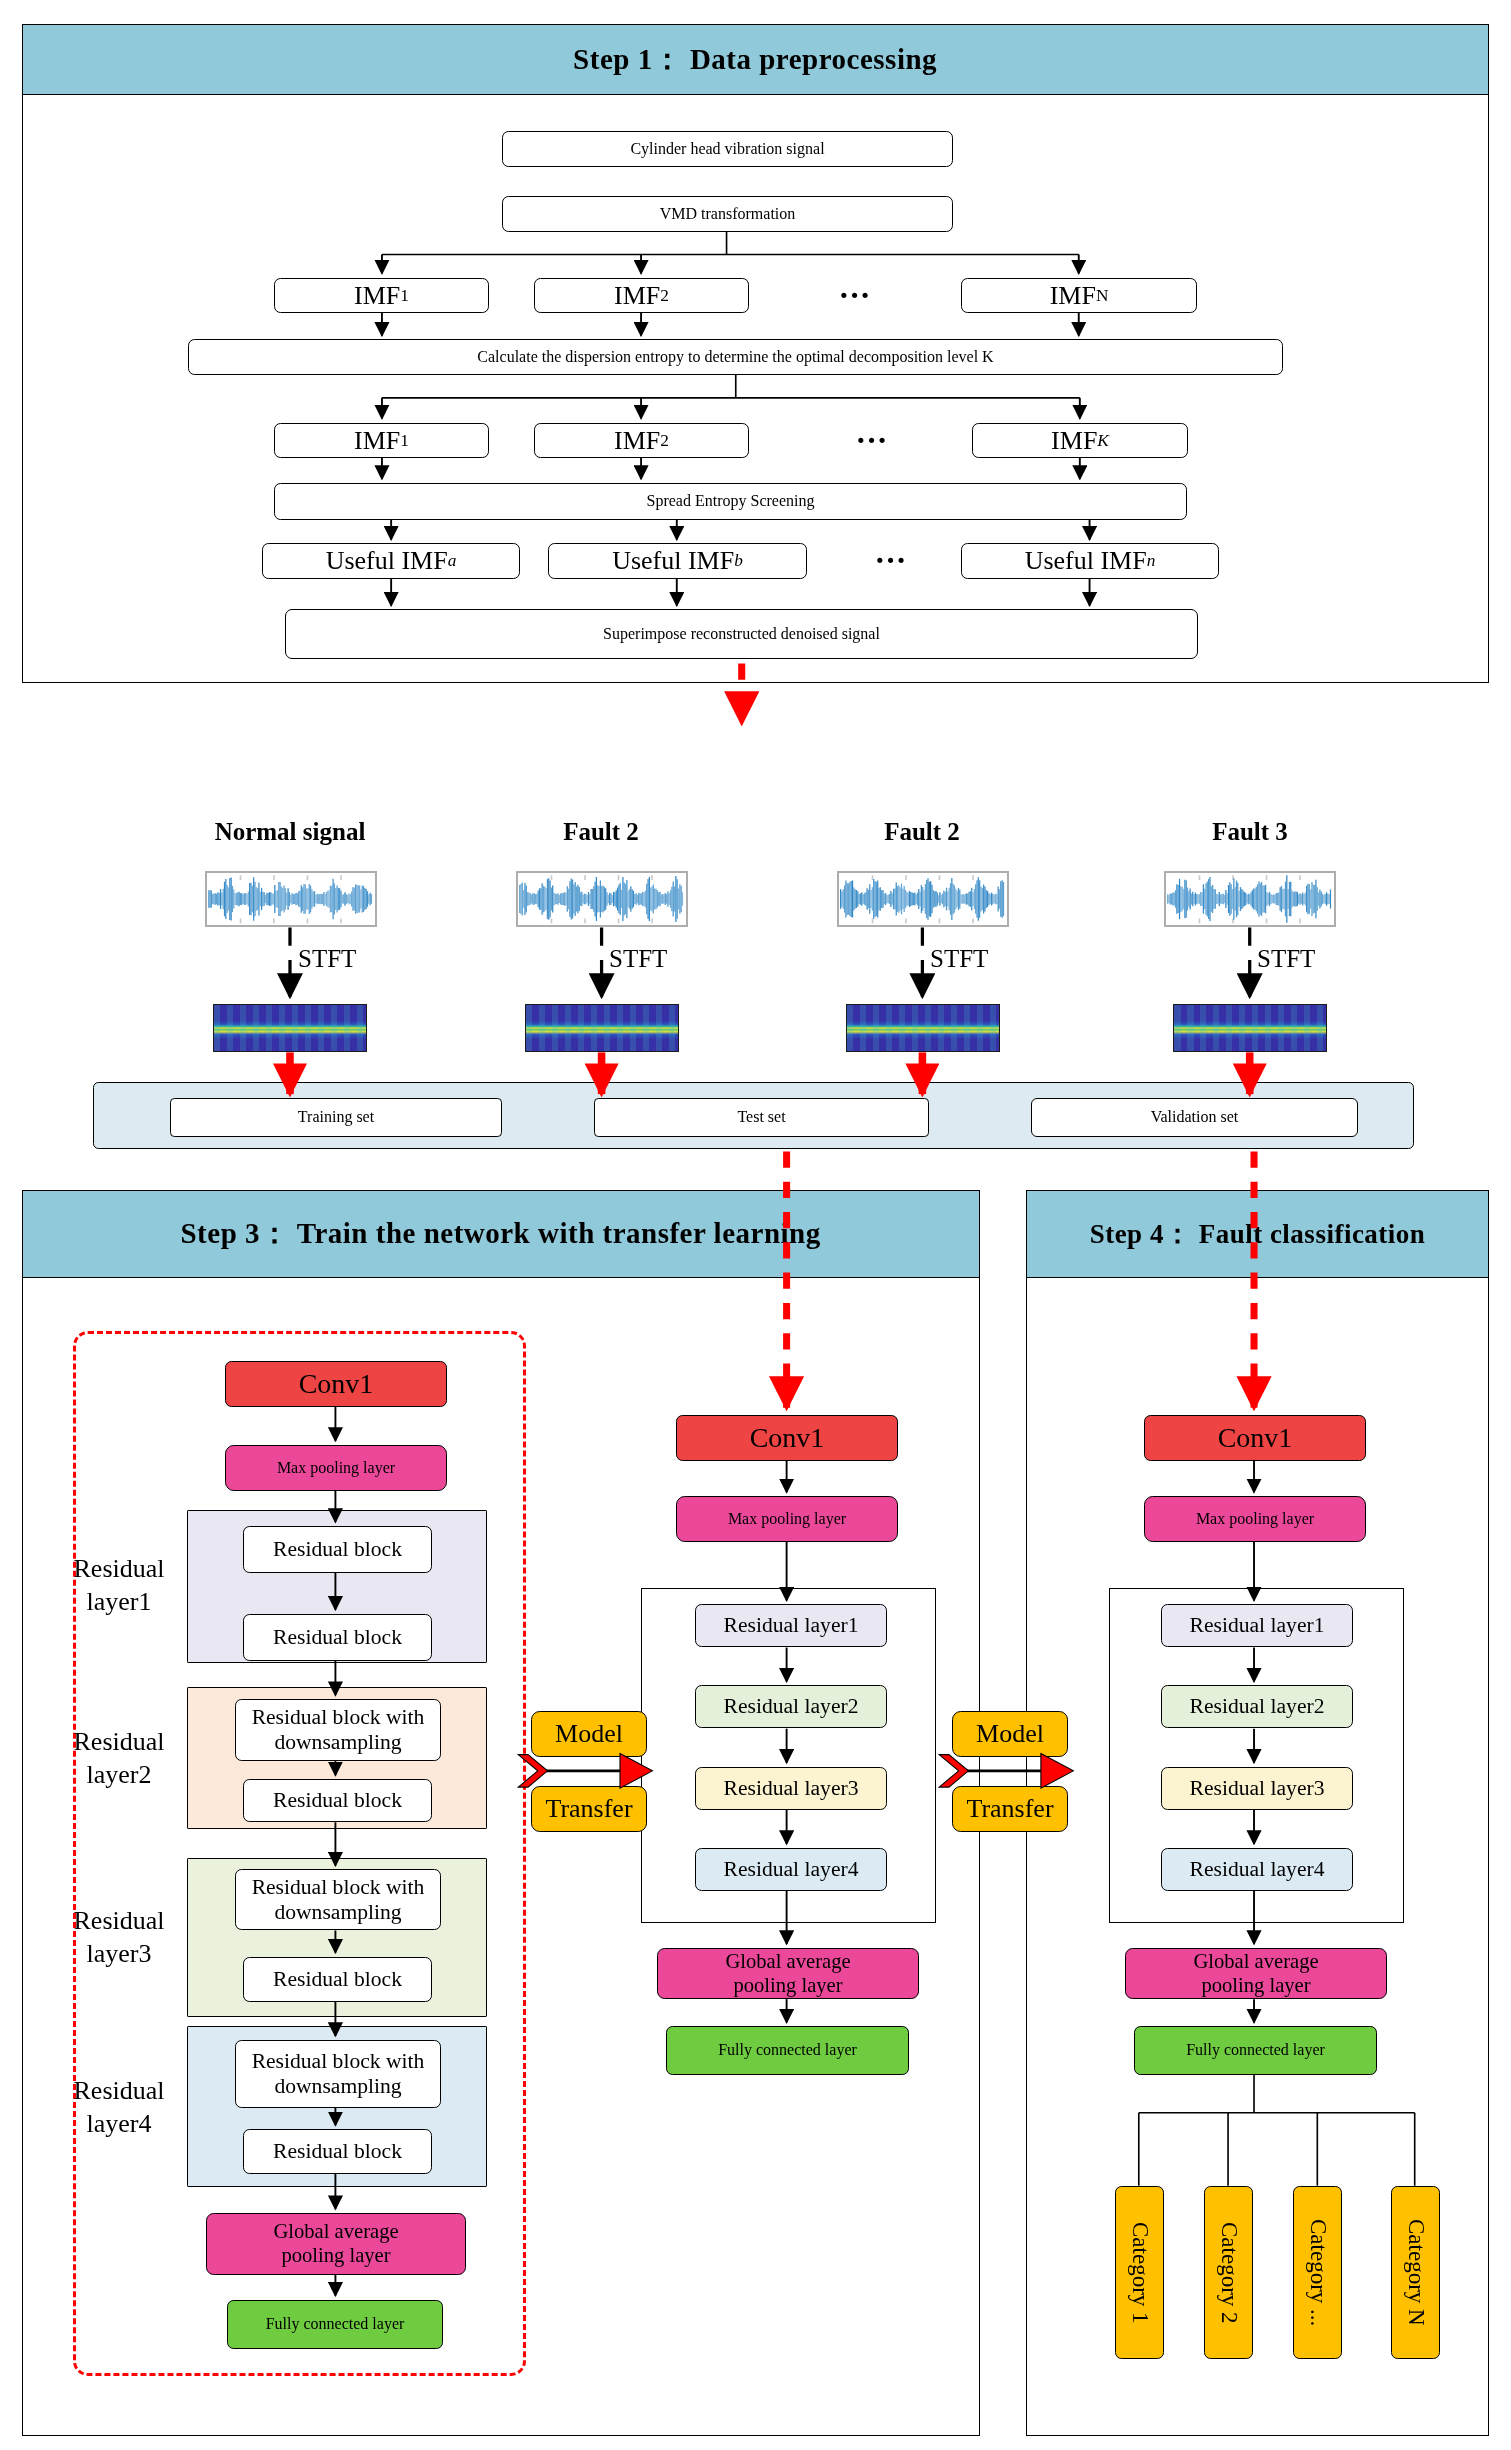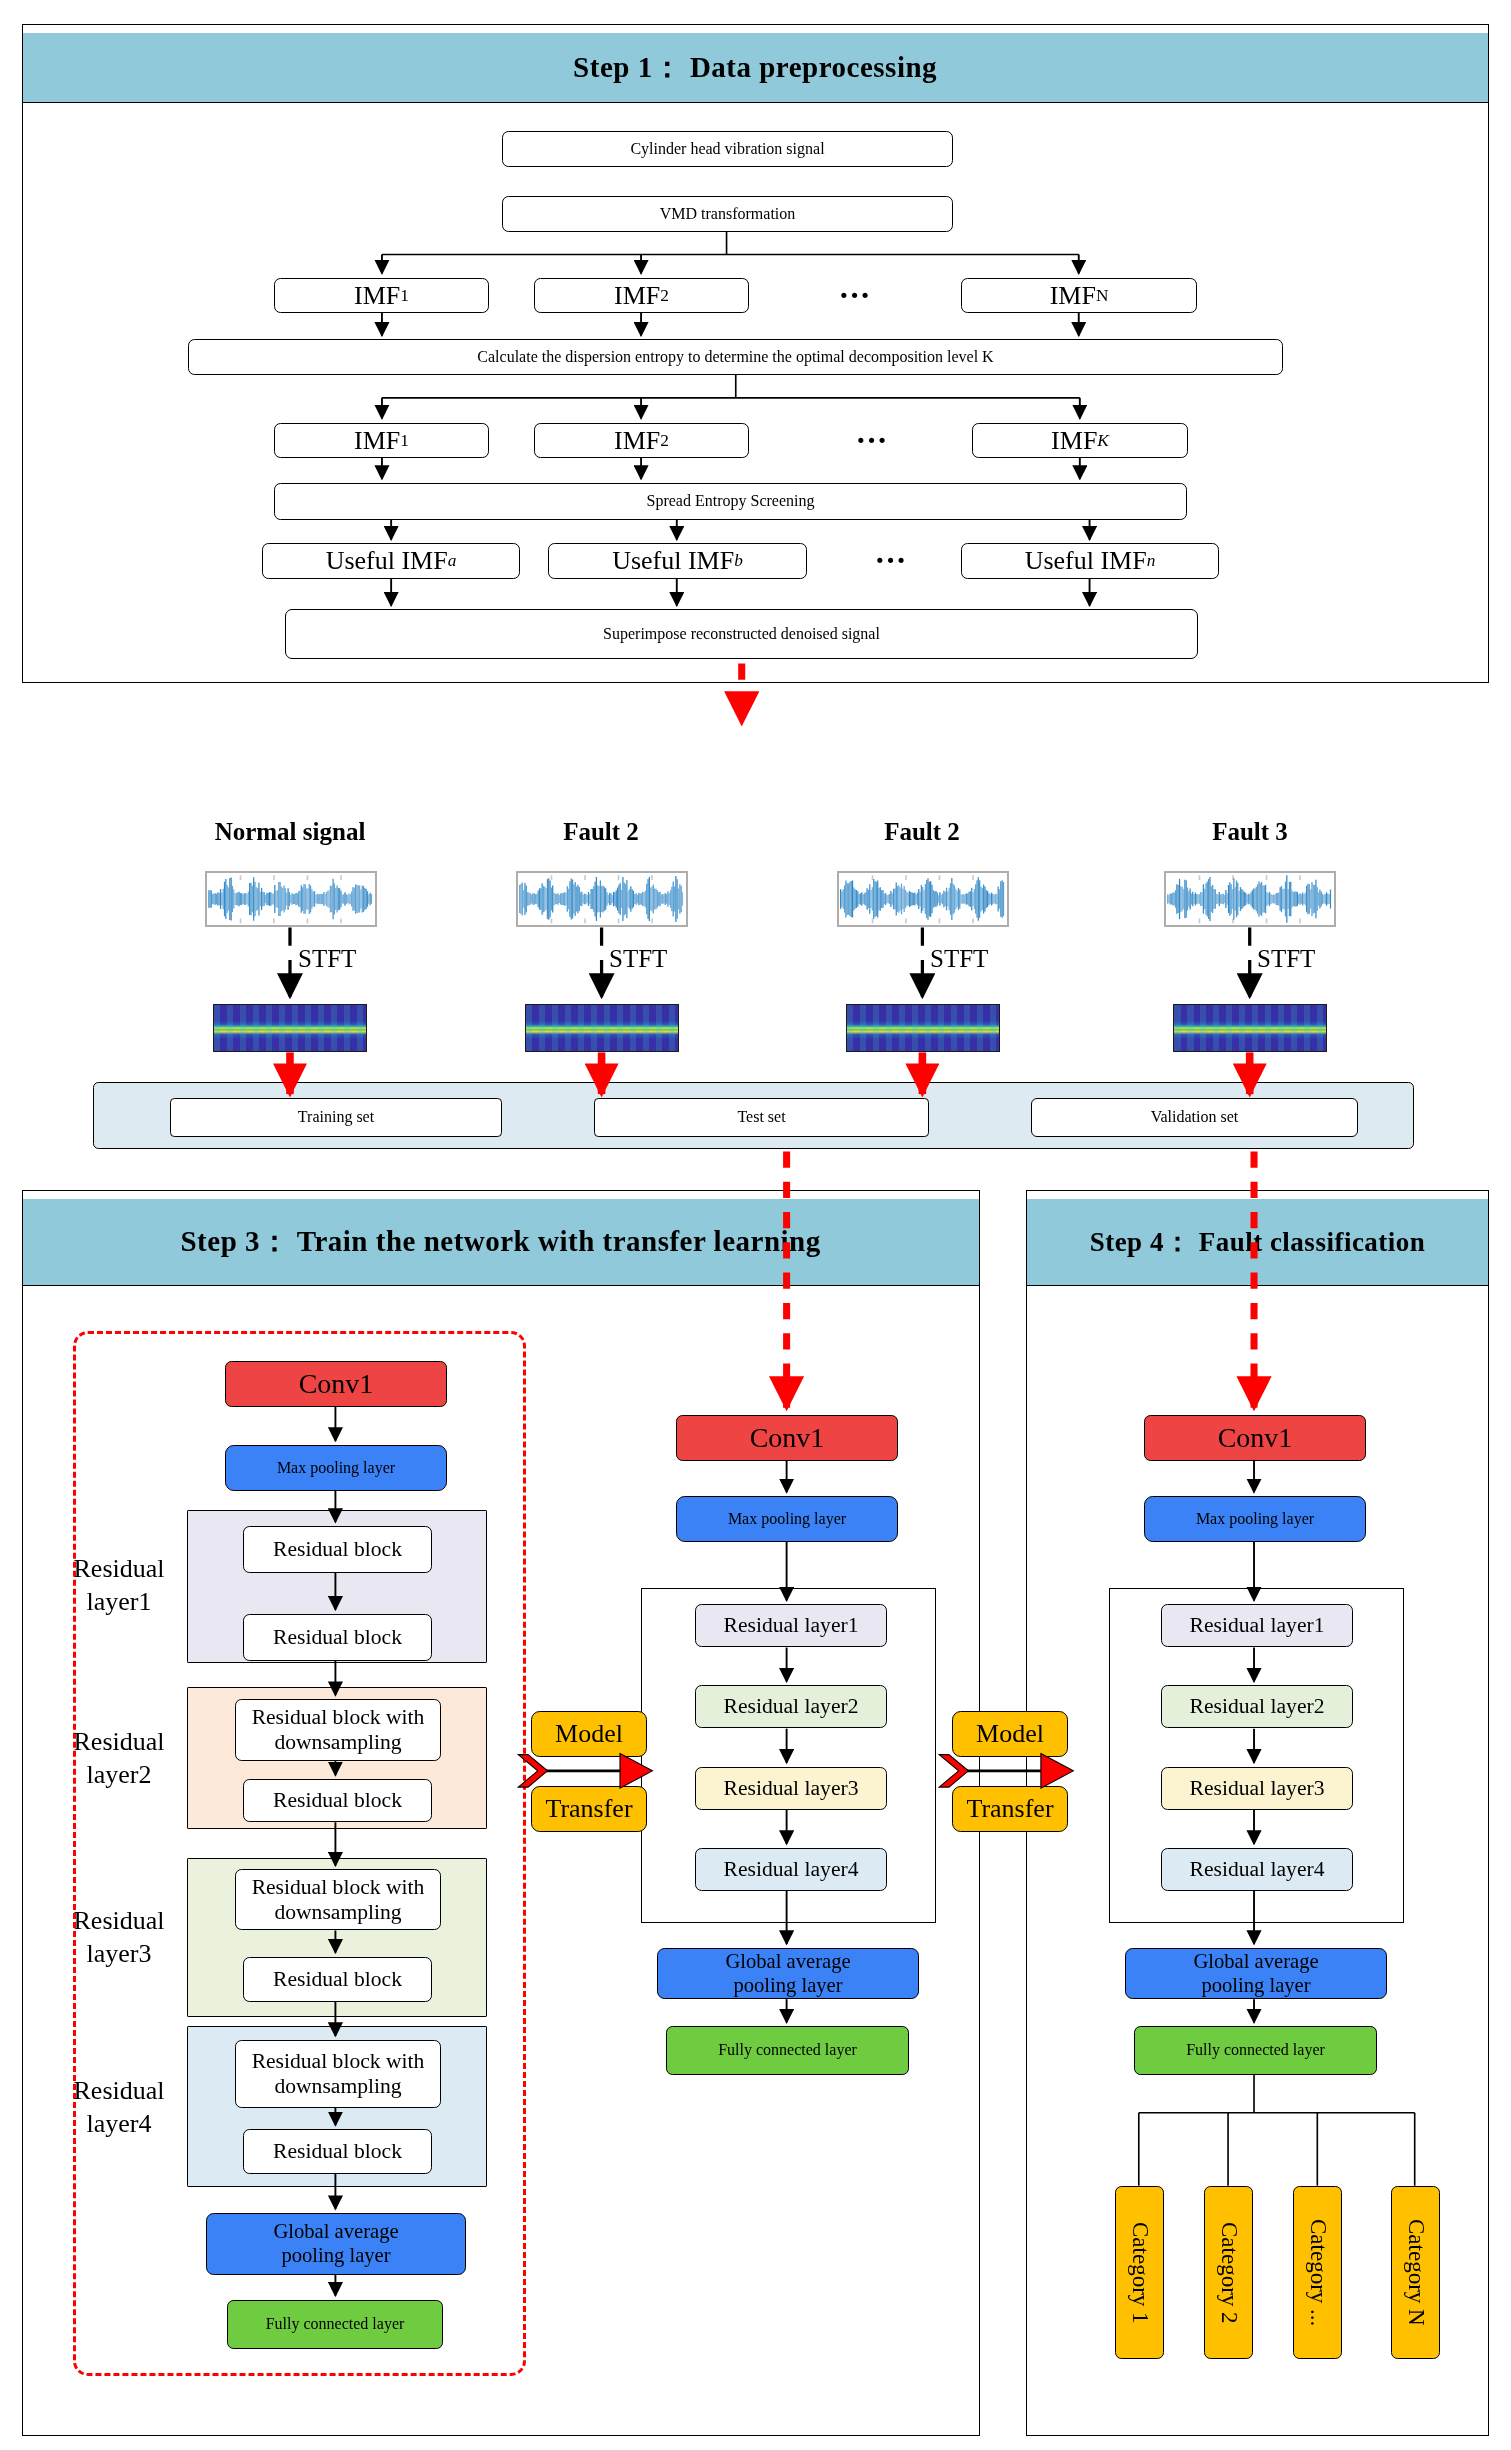--- a/index.html
+++ b/index.html
@@ -4,21 +4,21 @@
 <style>
   html,body{margin:0;padding:0;background:#ffffff;}
   #canvas{
     position:relative;width:1511px;height:2450px;background:#fff;
     font-family:"Liberation Serif", serif;color:#000;
   }
   .panel{position:absolute;border:1.6px solid #000;background:#fff;box-sizing:border-box;}
   .band{
     position:absolute;left:0;top:0;width:100%;background:#90C9DA;
     border-bottom:1.6px solid #000;box-sizing:border-box;
-    display:flex;align-items:center;justify-content:center;margin-top:8px;
+    display:flex;align-items:center;justify-content:center;
   }
   .band-title{font-weight:bold;font-size:29px;letter-spacing:0.5px;}
   .box{
     position:absolute;border:1.1px solid #000;border-radius:6.5px;background:#fff;
     display:flex;align-items:center;justify-content:center;text-align:center;
     box-sizing:border-box;font-size:16px;line-height:1.15;padding:2.2px 5.4px;
   }
   .box.sq{border-radius:3.2px;}
   .imf{font-size:26px;}
   .imf sub{font-size:17.3px;line-height:0;}
@@ -33,21 +33,21 @@
     background:
       repeating-linear-gradient(90deg, rgba(60,190,200,0.22) 0 6.5px, rgba(0,0,0,0) 6.5px 13px),
       linear-gradient(180deg,
         #372FA6 0%, #372FA6 34%,
         #2B55BE 42%, #35B7A0 47%,
         #E6DF38 50%, #57C878 54%, #E6DF38 58%,
         #2B55BE 64%, #372FA6 74%, #372FA6 100%);
   }
   .setpanel{position:absolute;background:#DDEAF1;border:1.1px solid #000;border-radius:5.4px;box-sizing:border-box;}
   .conv{background:#ef4444;font-size:28px;}
-  .pool{background:#3b82f6;}
+  .pool{background:#ec4899;}
   .fc{background:#6FCC40;}
   .gold{background:#FFC000;}
   .rescont{position:absolute;border:1.1px solid #000;box-sizing:border-box;border-radius:1.1px;}
   .c-lav{background:#E8E7F2;}
   .c-peach{background:#FCE9DA;}
   .c-green{background:#EAF1DD;}
   .c-blue{background:#DCEBF3;}
   .c-yellow{background:#FCF3D0;}
   .c-mgreen{background:#E5F0DB;}
   .c-white{background:#ffffff;border-radius:0;}

